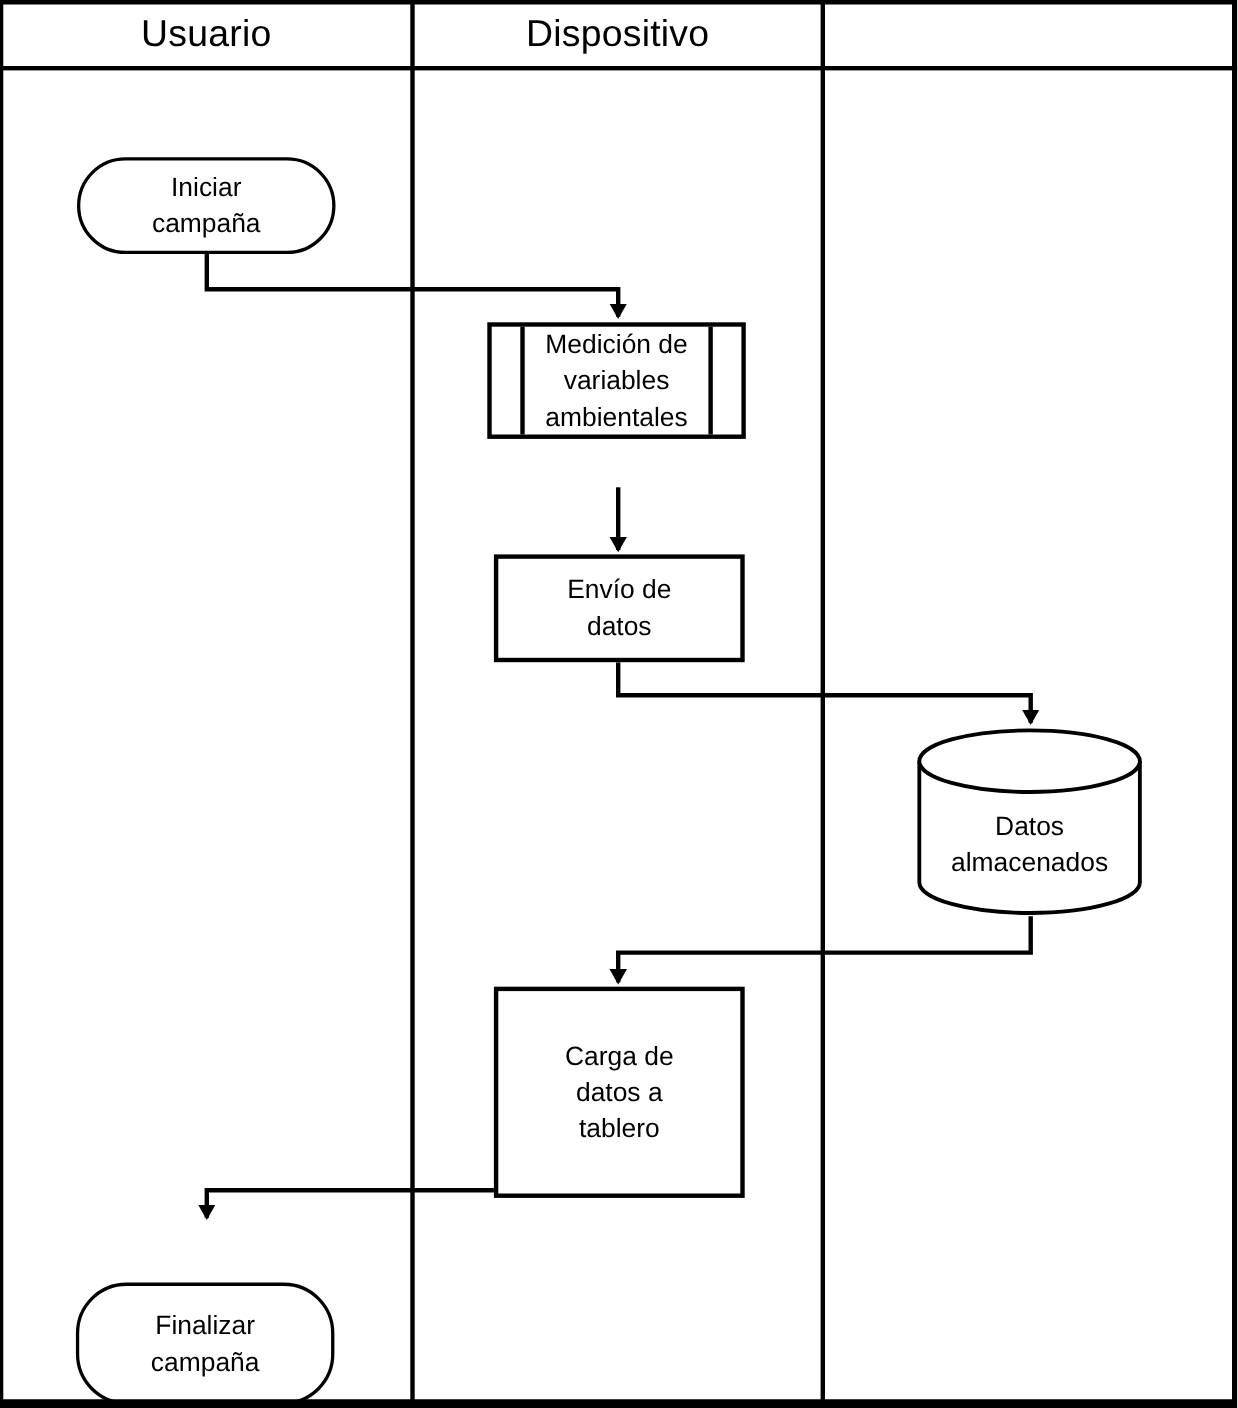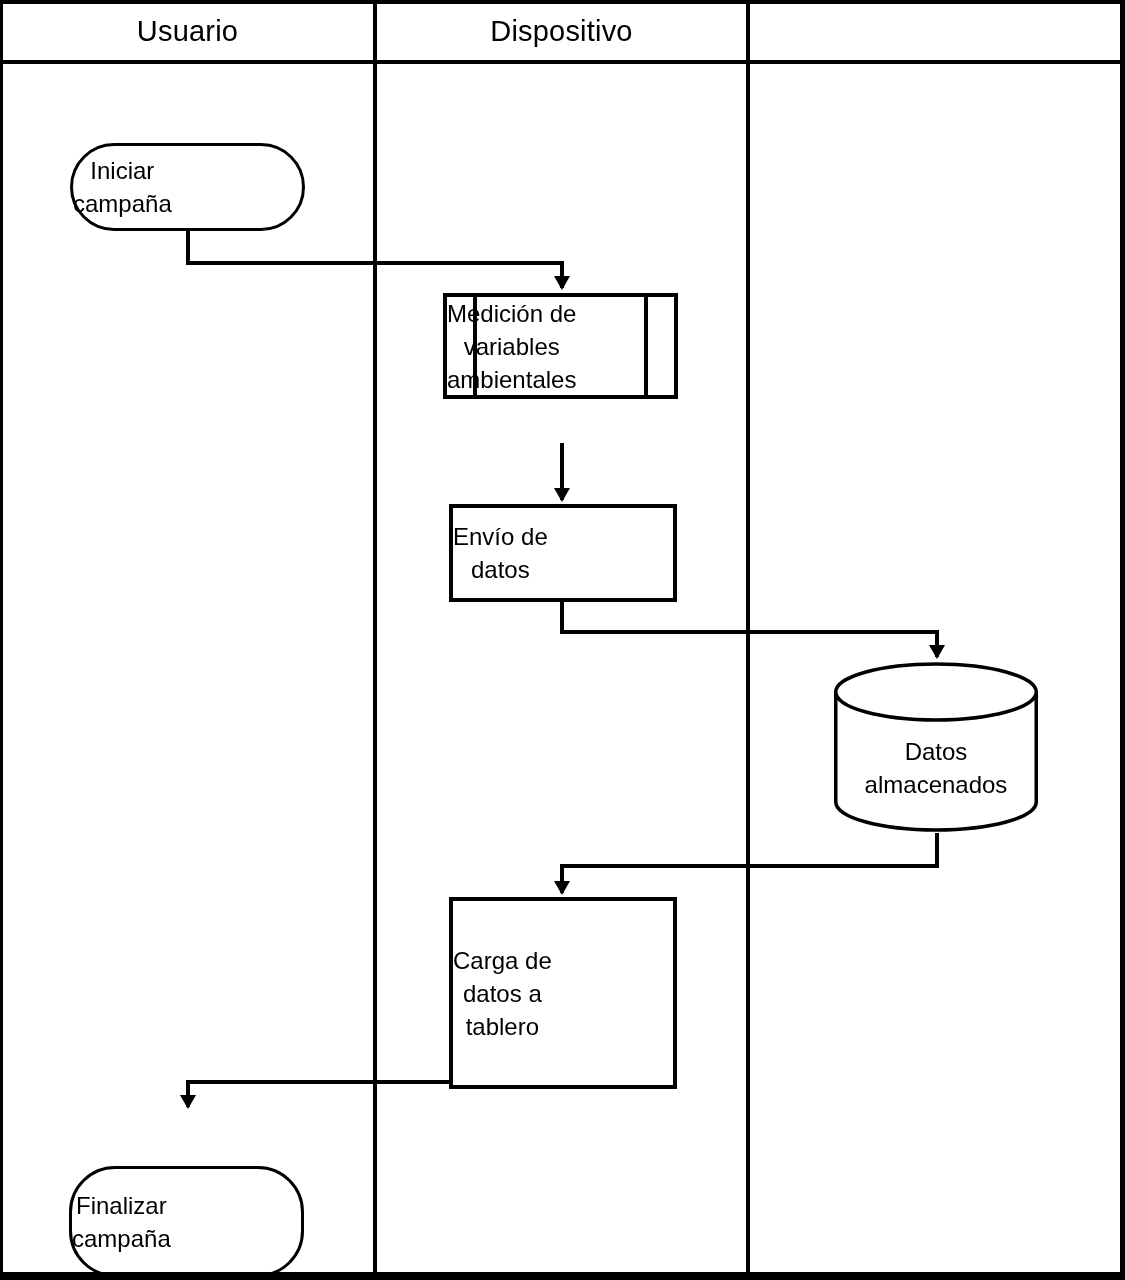--- a/index.html
+++ b/index.html
@@ -23,29 +23,29 @@
   }
   
   .hline{position:absolute;left:0;right:0;top:60px;height:4px;background:#000;}
   .vline{position:absolute;top:0;bottom:0;width:4px;background:#000;}
   .vline.l1{left:373px;}
   .vline.l2{left:746px;}
   
   .lane-header{
     position:absolute;top:0;height:62px;
     display:flex;align-items:center;justify-content:center;
-    font-size:29px;letter-spacing:0.2px;
+    font-size:34px;letter-spacing:0.2px;
   }
   .lh-usuario{left:0;width:375px;}
   .lh-dispositivo{left:375px;width:373px;text-align:right;}
   .lh-plataforma{left:748px;width:377px;}
   
   .node{
     position:absolute;
-    display:flex;align-items:center;justify-content:flex-start;
+    display:flex;align-items:center;justify-content:center;
     text-align:center;
     font-size:24px;line-height:33px;
     white-space:pre-line;
     background:#fff;
     box-sizing:border-box;
   }
   
   .terminator{
     border:3px solid #000;
     border-radius:46px;

